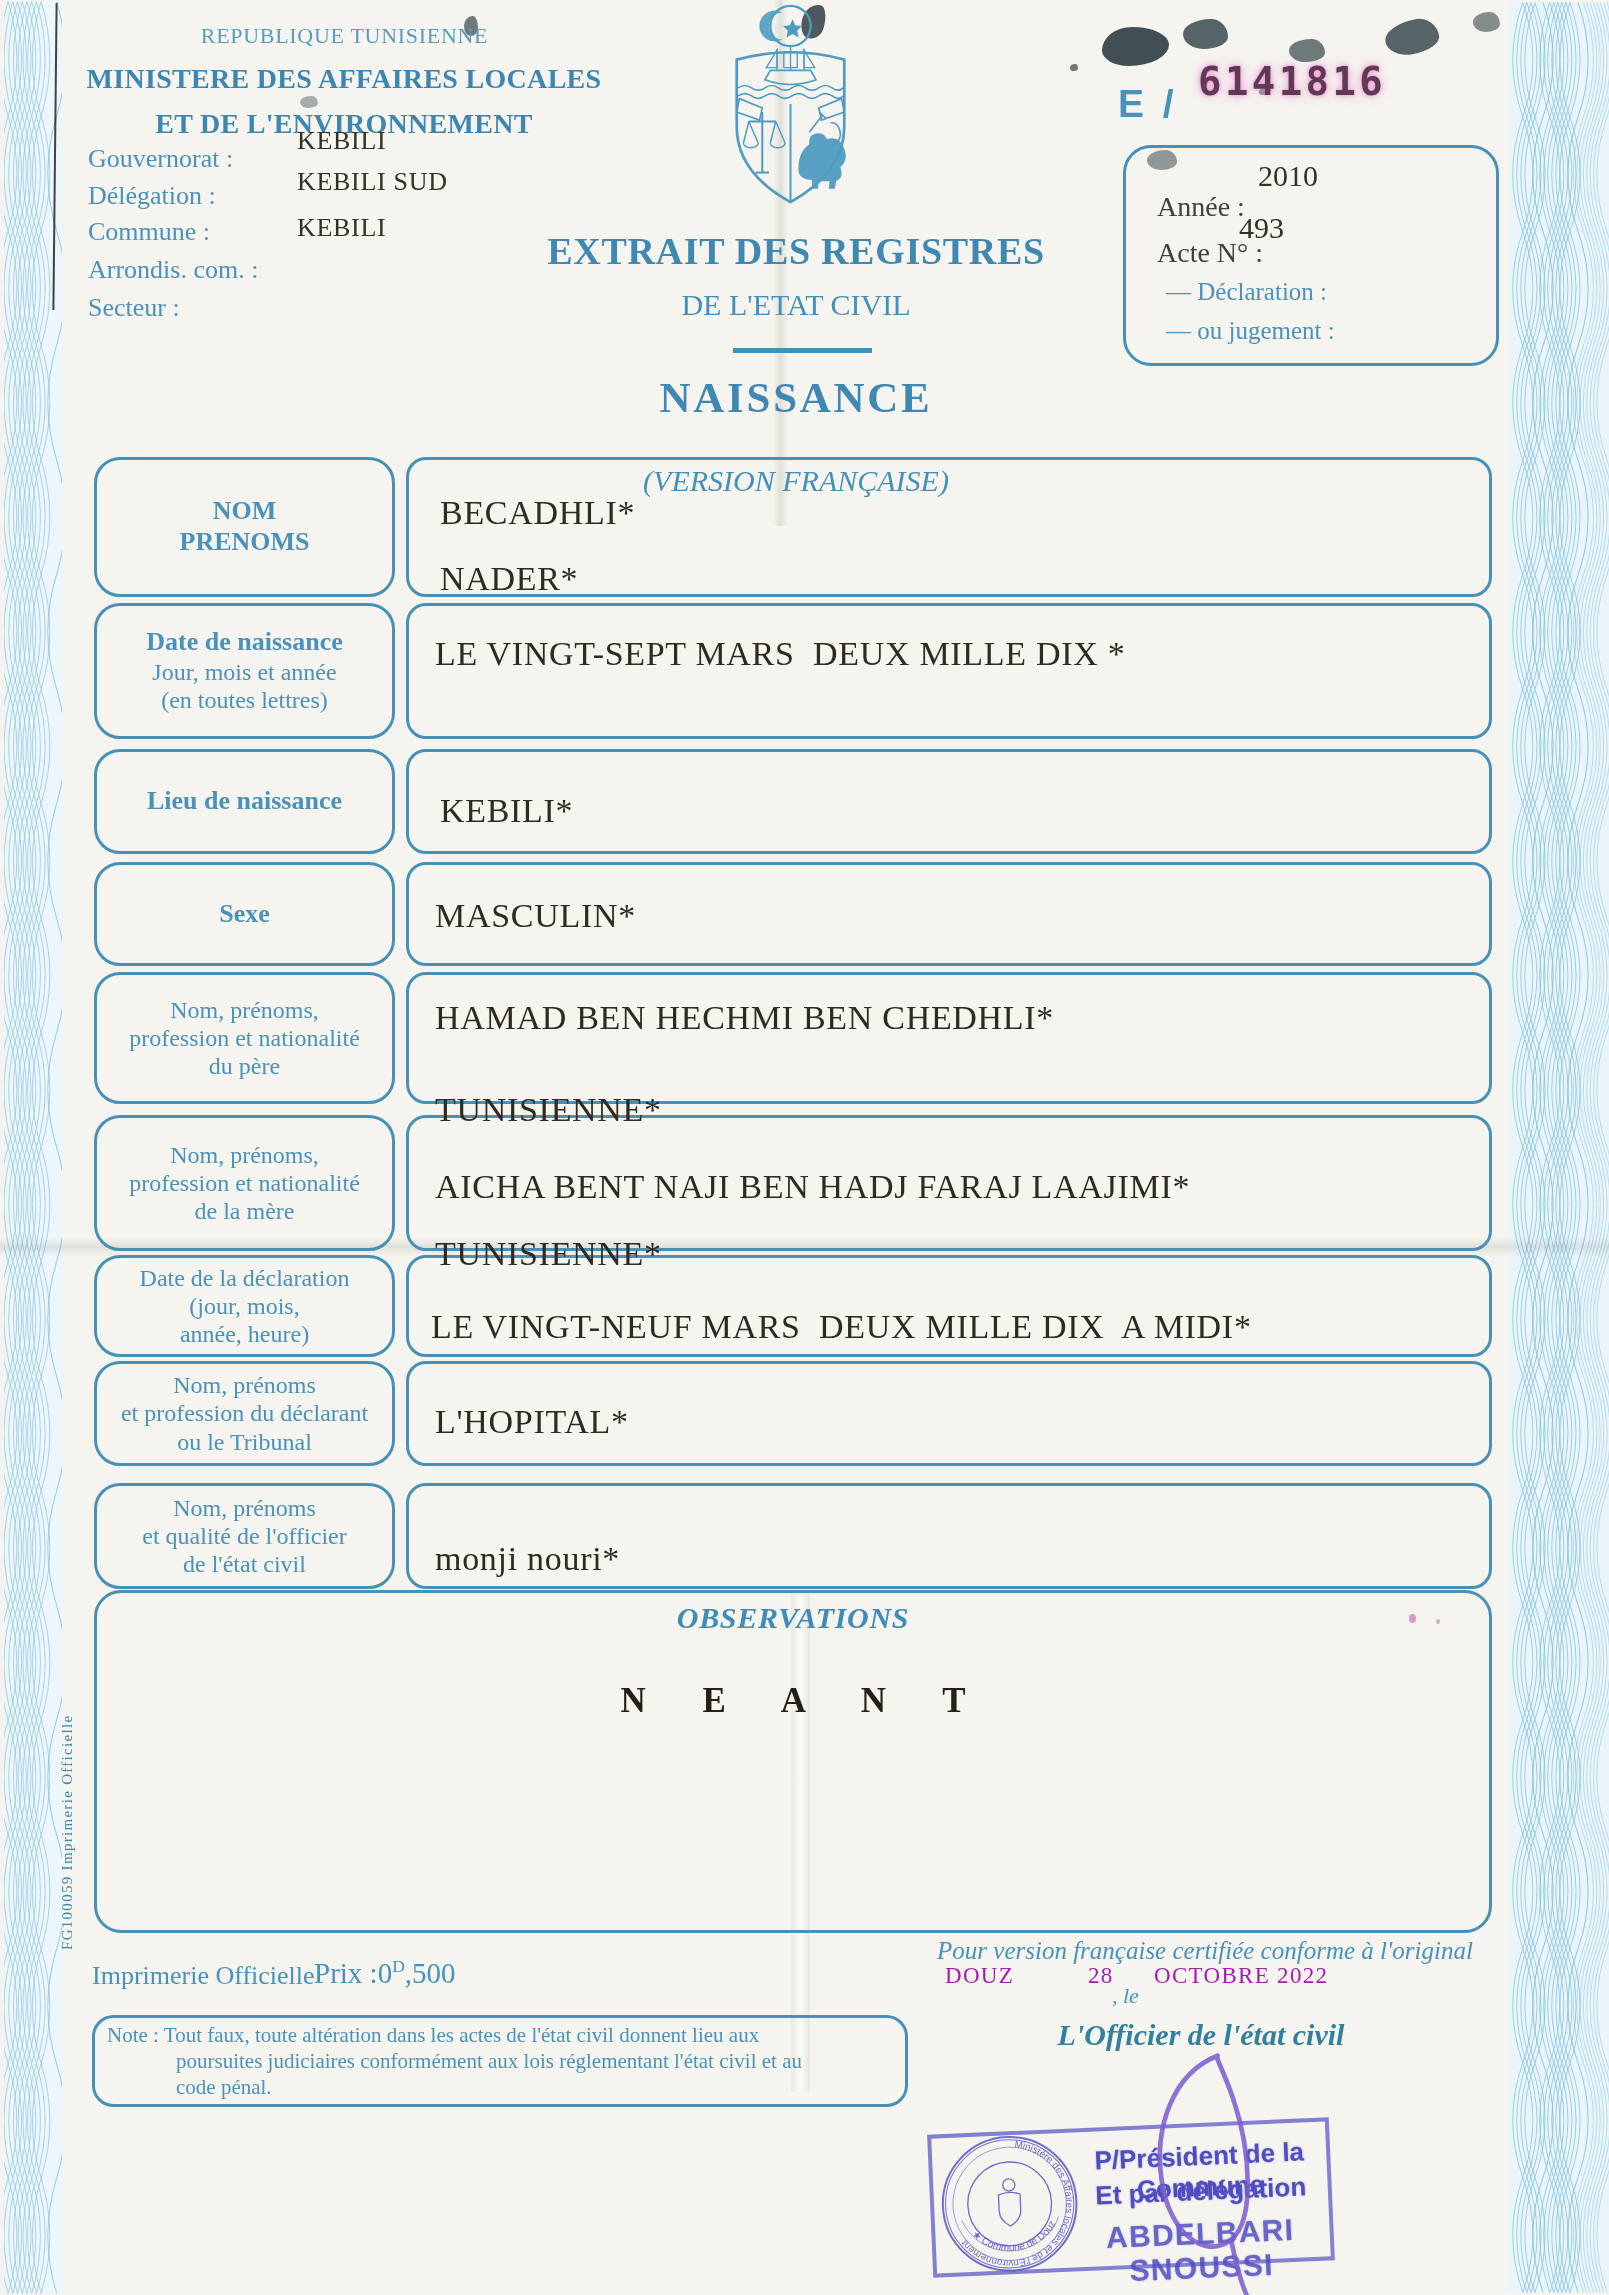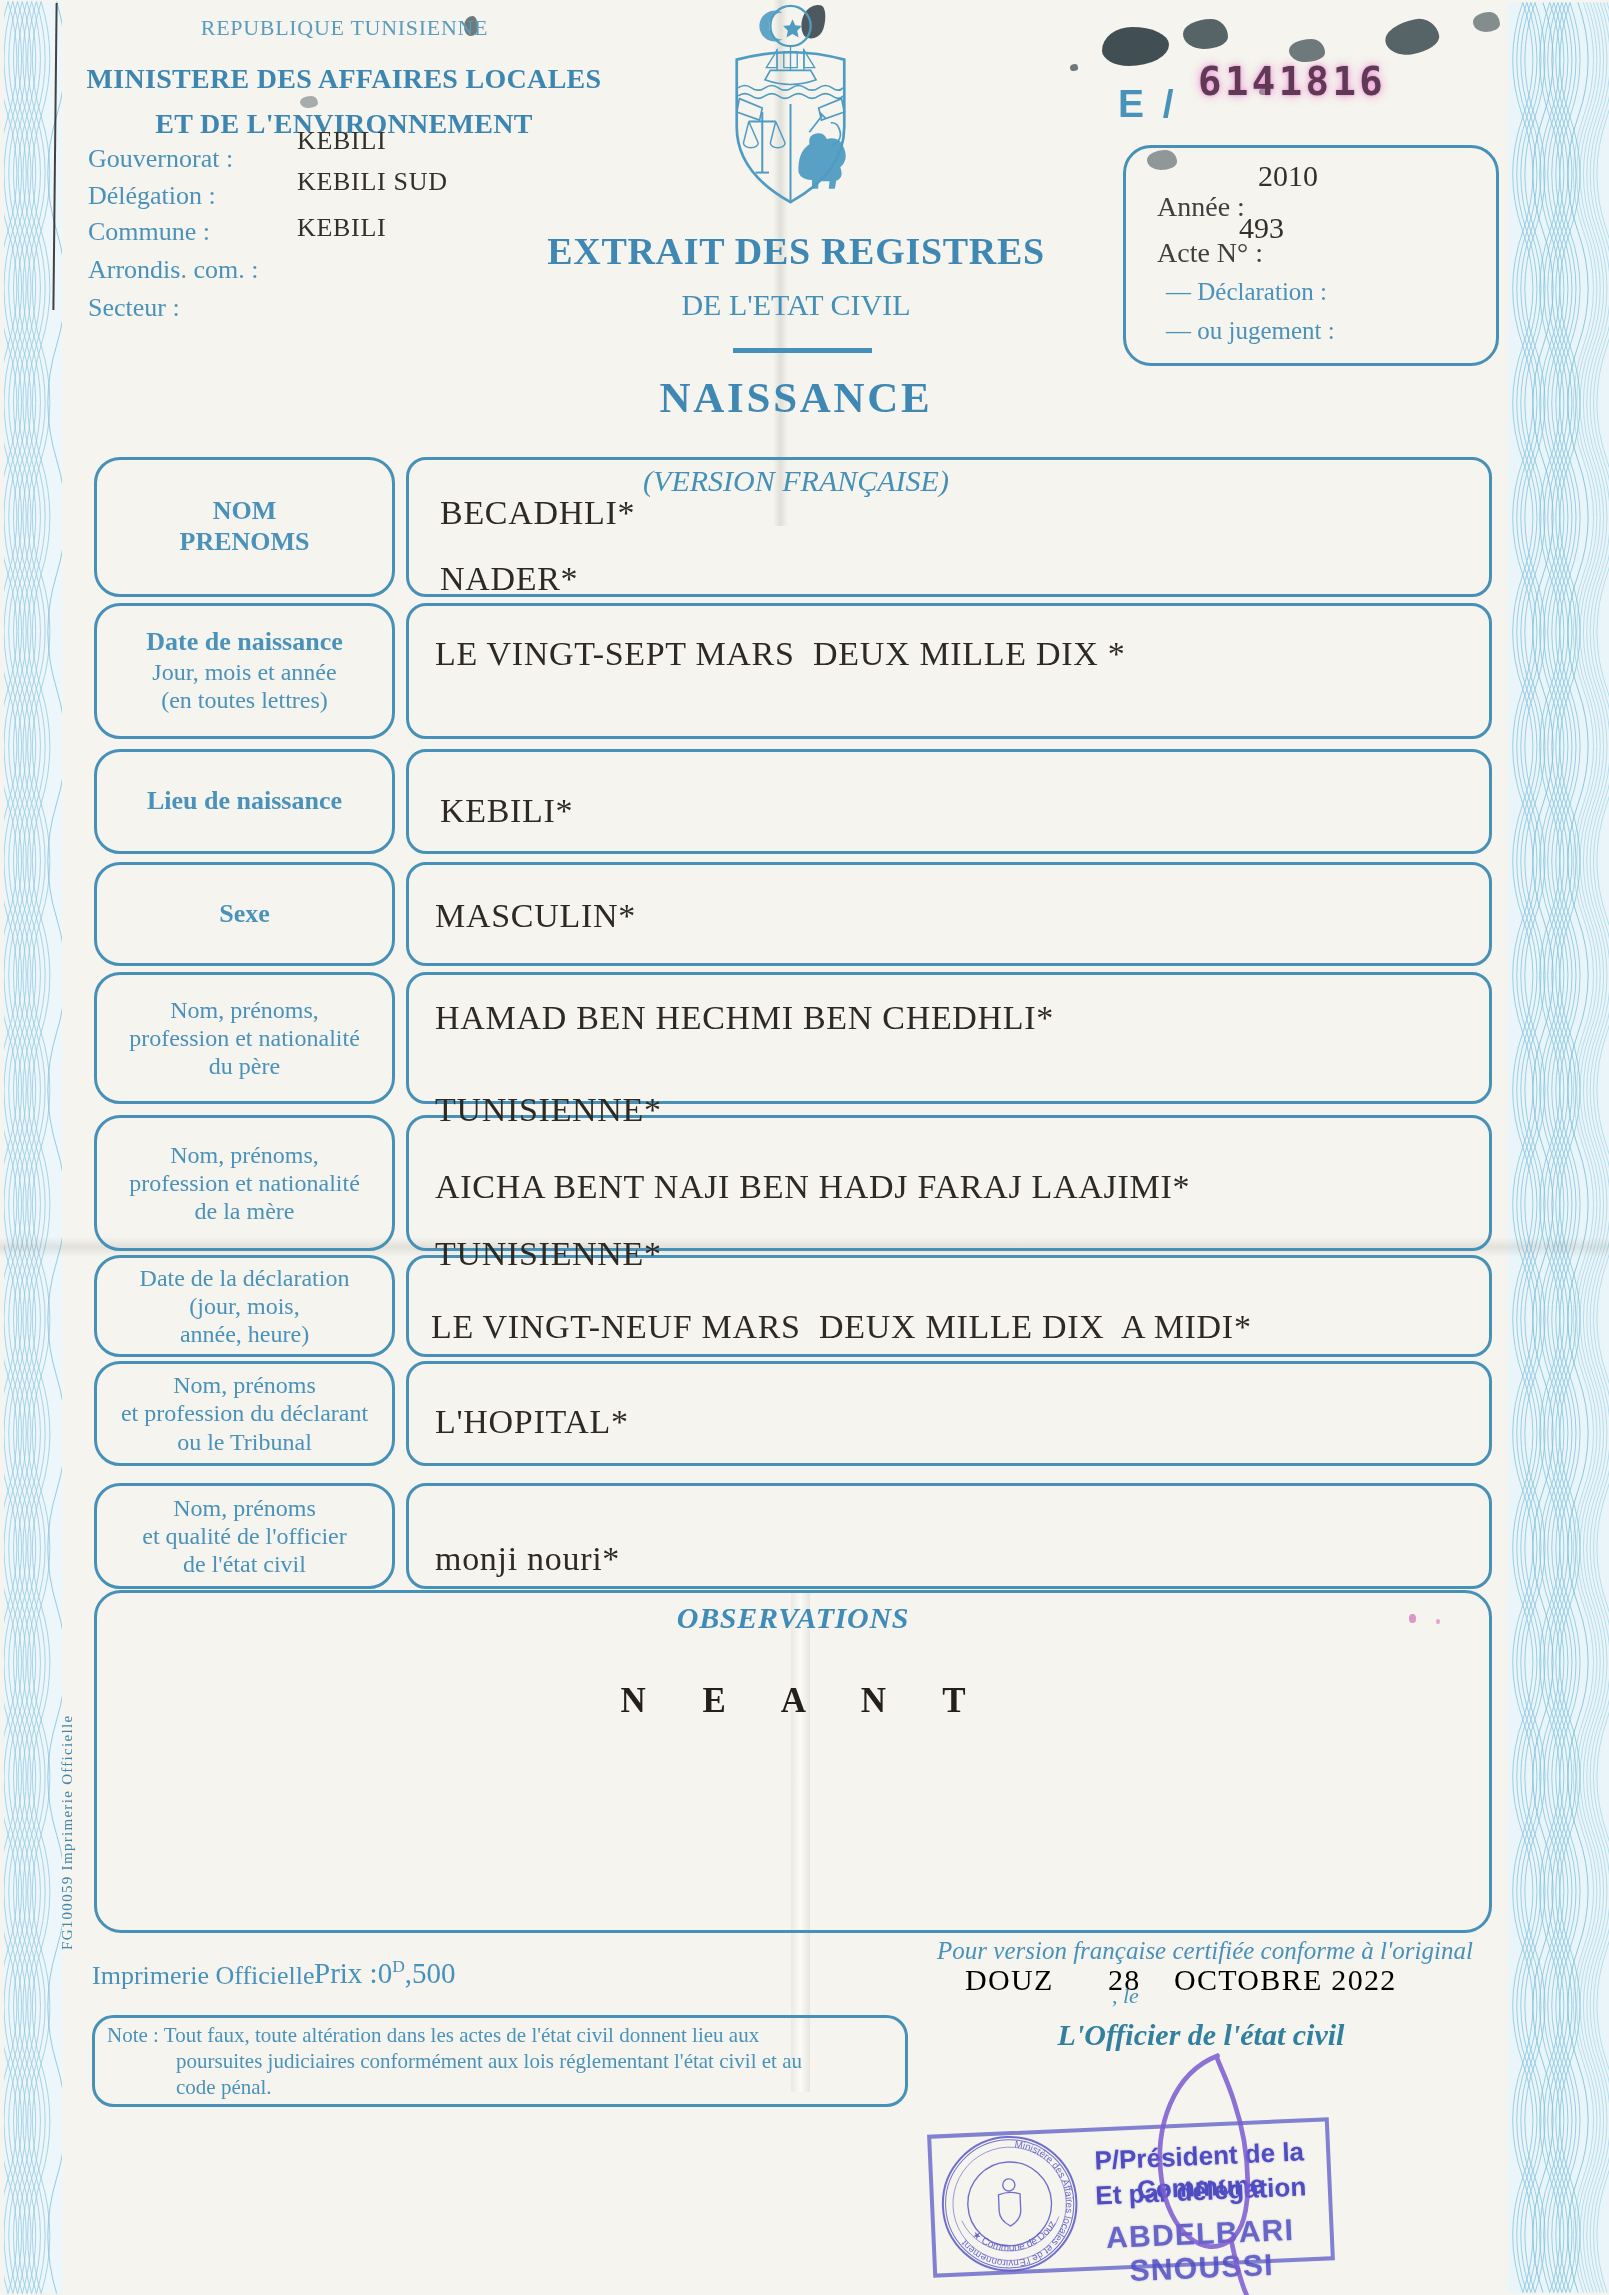--- a/index.html
+++ b/index.html
@@ -34,21 +34,21 @@
   .vbox{position:absolute;left:312px;top:0;width:1080px;height:100%;border:3.4px solid #4791b8;border-radius:20px;}
   .ltext{font-size:24px;color:#4a92ba;line-height:1.18;text-align:center;}
   .lbold{font-weight:bold;font-size:26px;}
   .val{position:absolute;font-size:34px;color:#2e2a23;letter-spacing:0.7px;white-space:pre;}
   .obs-t{font-size:30px;font-weight:bold;font-style:italic;color:#3f8cb8;text-align:center;letter-spacing:0.7px;}
   .obs-v{font-size:35px;font-weight:bold;color:#241f18;text-align:center;letter-spacing:24px;}
   .cert{font-size:25px;font-style:italic;color:#4791bb;text-align:center;}
   .imp{font-size:26px;color:#4791bb;}
   .prix{font-size:29px;color:#4791bb;}
   .prix sup{font-size:17.5px;}
-  .typed{font-size:30px;color:#000000;letter-spacing:1.3px;margin-left:20px;}
+  .typed{font-size:23px;color:#a21caf;letter-spacing:1.3px;}
   .le{font-size:22px;font-style:italic;color:#4a92ba;}
   .officer{font-size:30px;font-weight:bold;font-style:italic;color:#31809f;text-align:center;}
   .note-line{position:absolute;font-size:21px;color:#4a92ba;}
   .sidecode{font-size:15px;color:#3f87ad;letter-spacing:1.3px;writing-mode:vertical-rl;transform:rotate(180deg);}
   .stamp{position:absolute;border:4px solid rgba(85,83,198,.72);transform:rotate(-2.5deg);}
   .stamp-t{position:absolute;font-family:"Liberation Sans",sans-serif;font-weight:bold;color:#504dc2;
            text-align:center;text-shadow:0 0 2px rgba(80,77,194,.45);}
 </style>
 </head>
 <body>
@@ -139,21 +139,21 @@
   <div class="smudge" style="left:1385px;top:20px;width:54px;height:34px;opacity:.7;transform:rotate(-10deg)"></div>
   <div class="smudge" style="left:1473px;top:12px;width:27px;height:20px;opacity:.5"></div>
   <div class="smudge" style="left:464px;top:16px;width:13.5px;height:20px;opacity:.6"></div>
   <div class="smudge" style="left:300px;top:96px;width:17.5px;height:12px;opacity:.35"></div>
   <div class="smudge" style="left:1147px;top:150px;width:30px;height:20px;opacity:.45"></div>
   <div class="smudge" style="left:1070px;top:64px;width:8px;height:6.7px;opacity:.6"></div>
   <div class="smudge" style="left:1259px;top:88px;width:9.4px;height:6.7px;opacity:.5"></div>
   <div class="speck" style="left:1409px;top:1614px;width:6.7px;height:9.4px;opacity:.6"></div>
   <div class="speck" style="left:1436px;top:1619px;width:4px;height:5.4px;opacity:.5"></div>
 
-  <div class="abs hdr-rep" style="left:196px;top:15px;width:297px">REPUBLIQUE TUNISIENNE</div>
+  <div class="abs hdr-rep" style="left:196px;top:23px;width:297px">REPUBLIQUE TUNISIENNE</div>
   <div class="abs hdr-min" style="left:74px;top:108px;width:540px">ET DE L'ENVIRONNEMENT</div>
   <div class="abs hdr-min" style="left:74px;top:63px;width:540px">MINISTERE DES AFFAIRES LOCALES</div>
 
   <div class="abs adm-l" style="left:88px;top:144px">Gouvernorat :</div>
   <div class="abs adm-l" style="left:88px;top:181px">Délégation :</div>
   <div class="abs adm-l" style="left:88px;top:217px">Commune :</div>
   <div class="abs adm-l" style="left:88px;top:255px">Arrondis. com. :</div>
   <div class="abs adm-l" style="left:88px;top:293px">Secteur :</div>
   <div class="abs adm-v" style="left:297px;top:126px">KEBILI</div>
   <div class="abs adm-v" style="left:297px;top:167px">KEBILI SUD</div>

